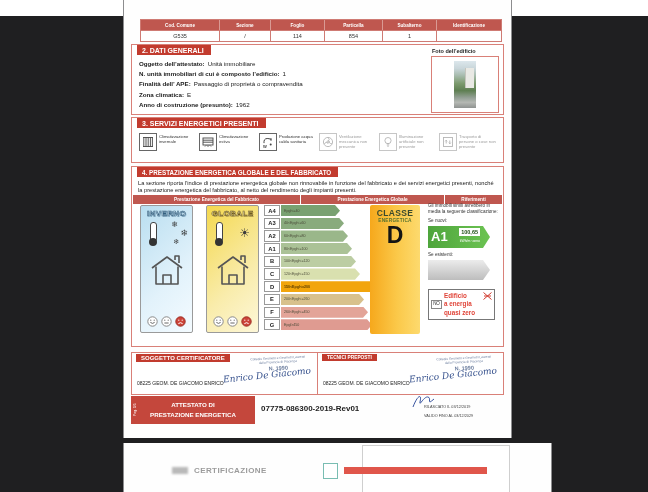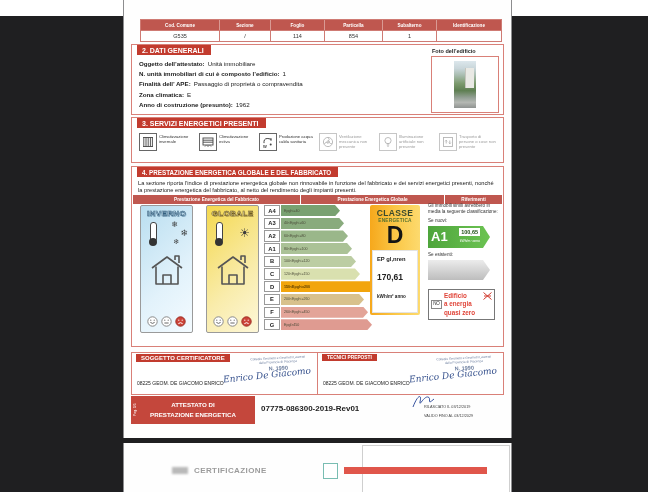--- a/index.html
+++ b/index.html
@@ -2,21 +2,21 @@
 <html><head>
 <meta charset="utf-8">
 <style>
   html,body{margin:0;padding:0;}
   body{width:648px;height:492px;overflow:hidden;position:relative;background:#1f1f21;
        font-family:"Liberation Sans",sans-serif;-webkit-font-smoothing:antialiased;}
   .abs{position:absolute;}
   .topstrip{left:0;top:0;width:648px;height:16px;background:#ffffff;}
   .page{background:#fefefe;box-shadow:-1px 0 0 #8d8d8f,1px 0 0 #8d8d8f;}
   .page1{left:124px;top:0;width:387px;height:438px;}
-  .page2{left:124px;top:443px;width:387px;height:49px;}
+  .page2{left:124px;top:443px;width:427px;height:49px;}
 
   
   .cadtable{left:16px;top:19px;width:360px;border:1px solid #cf7b74;}
   .cadrow{display:flex;}
   .cadrow.hd{background:#bf574f;height:10px;}
   .cadrow.vals{height:11px;background:#fff;}
   .cadcell{display:flex;align-items:center;justify-content:center;border-right:1px solid #cf7b74;}
   .cadcell:last-child{border-right:none;}
   .hd .cadcell{color:#fff;font-weight:bold;font-size:4.6px;border-right-color:#d99a94;}
   .vals .cadcell{font-size:5.5px;color:#333;border-top:1px solid #cf7b74;}
@@ -70,21 +70,21 @@
   .phouse{display:block;margin:2px auto 0;}
   .pfaces{position:absolute;bottom:5px;left:0;width:100%;display:flex;justify-content:center;gap:3px;}
 
   .scale{position:absolute;left:132px;top:38px;}
   .srow{display:flex;align-items:stretch;height:11.3px;margin-bottom:1.4px;}
   .sletter{width:14px;background:#fff;border:1px solid #9a9a9a;font-weight:bold;font-size:5.8px;color:#222;
            display:flex;align-items:center;justify-content:center;flex:none;}
   .sarrow{margin-left:1px;display:flex;align-items:center;padding-left:3px;font-size:3.6px;color:#4a4a38;
           clip-path:polygon(0 0,calc(100% - 5px) 0,100% 50%,calc(100% - 5px) 100%,0 100%);}
 
-  .classebox{position:absolute;left:238px;top:38px;width:50px;height:110px;border-radius:2px;
+  .classebox{position:absolute;left:238px;top:38px;width:50px;height:129px;border-radius:2px;
              background:linear-gradient(90deg,#f6a81c,#fbc94a 55%,#fdda6e);text-align:center;}
   .cl1{margin-top:3px;font-weight:bold;font-size:8.5px;color:#3a4a2d;letter-spacing:.3px;}
   .cl2{font-weight:bold;font-size:4.8px;color:#56722f;letter-spacing:.2px;}
   .cl3{font-weight:bold;font-size:23px;color:#141414;line-height:1.05;}
   .epbox{margin:3px auto 0;width:40px;height:58px;background:#fff;border:1px solid #e3e3e3;text-align:left;padding:3px 0 0 4px;}
   .ep1{font-weight:bold;font-size:5.8px;color:#222;margin-top:2px;}
   .ep2{font-weight:bold;font-size:8.5px;color:#222;margin-top:10px;}
   .ep3{font-weight:bold;font-size:4.6px;color:#222;margin-top:12px;}
 
   .rif{position:absolute;left:296px;top:36px;width:70px;}
@@ -393,25 +393,20 @@
           <span class="sarrow" style="width: 88px; background-color: rgb(223, 155, 145);">
             <span>Epgl&gt;450</span>
           </span>
         </div>
     </div>
 
     <div class="classebox">
       <div class="cl1">CLASSE</div>
       <div class="cl2">ENERGETICA</div>
       <div class="cl3">D</div>
-      <div class="epbox">
-        <div class="ep1">EP gl,nren</div>
-        <div class="ep2">170,61</div>
-        <div class="ep3">kWh/m² anno</div>
-      </div>
     </div>
 
     <div class="rif">
       <div class="riftext">Gli immobili simili avrebbero in media la seguente classificazione:</div>
       <div class="riftext" style="margin-top:3px">Se nuovi:</div>
       <div class="a1arrow">
         <span class="a1label">A1</span>
         <span class="a1chip">100,65</span>
         <span class="a1unit">kWh/m² anno</span>
       </div>

